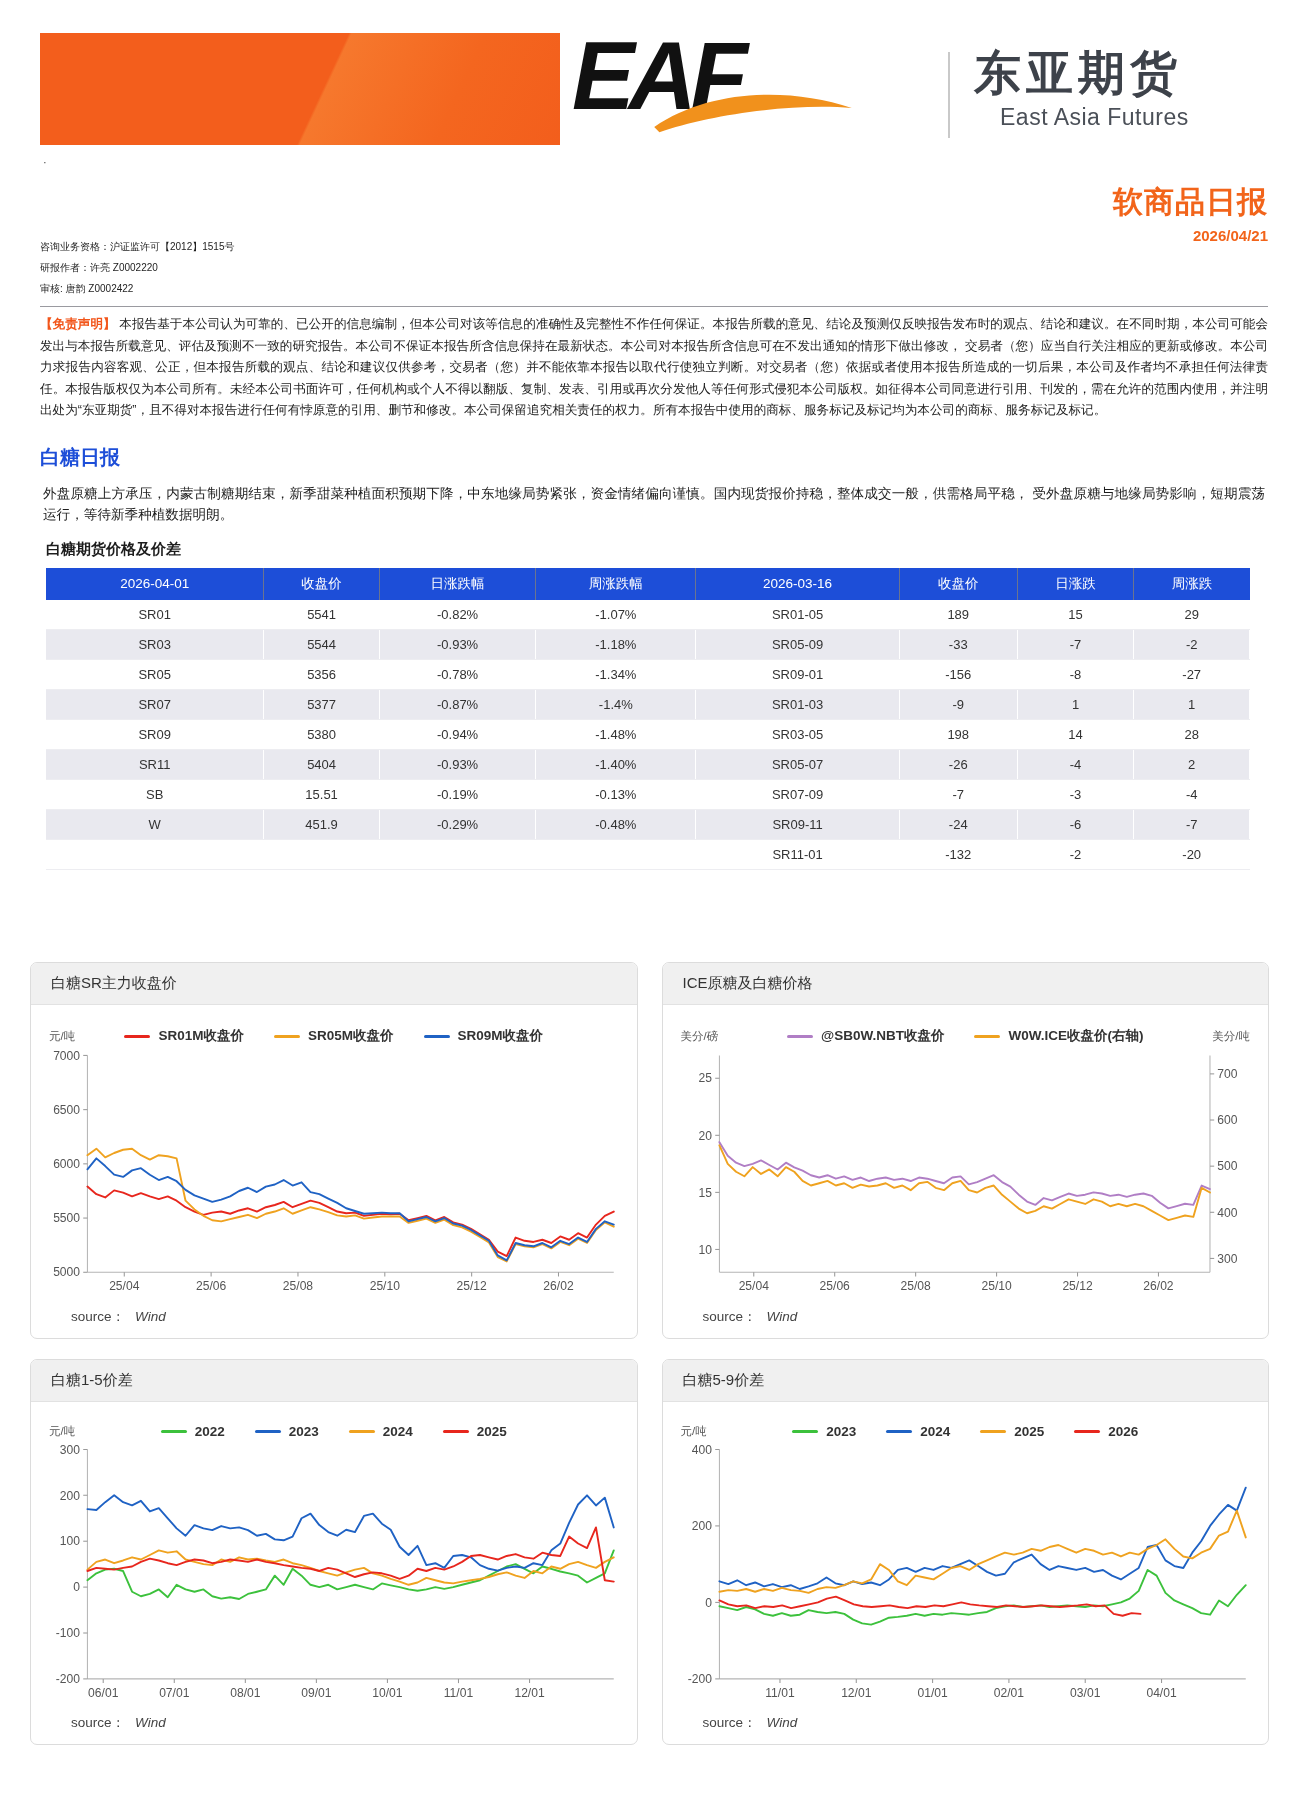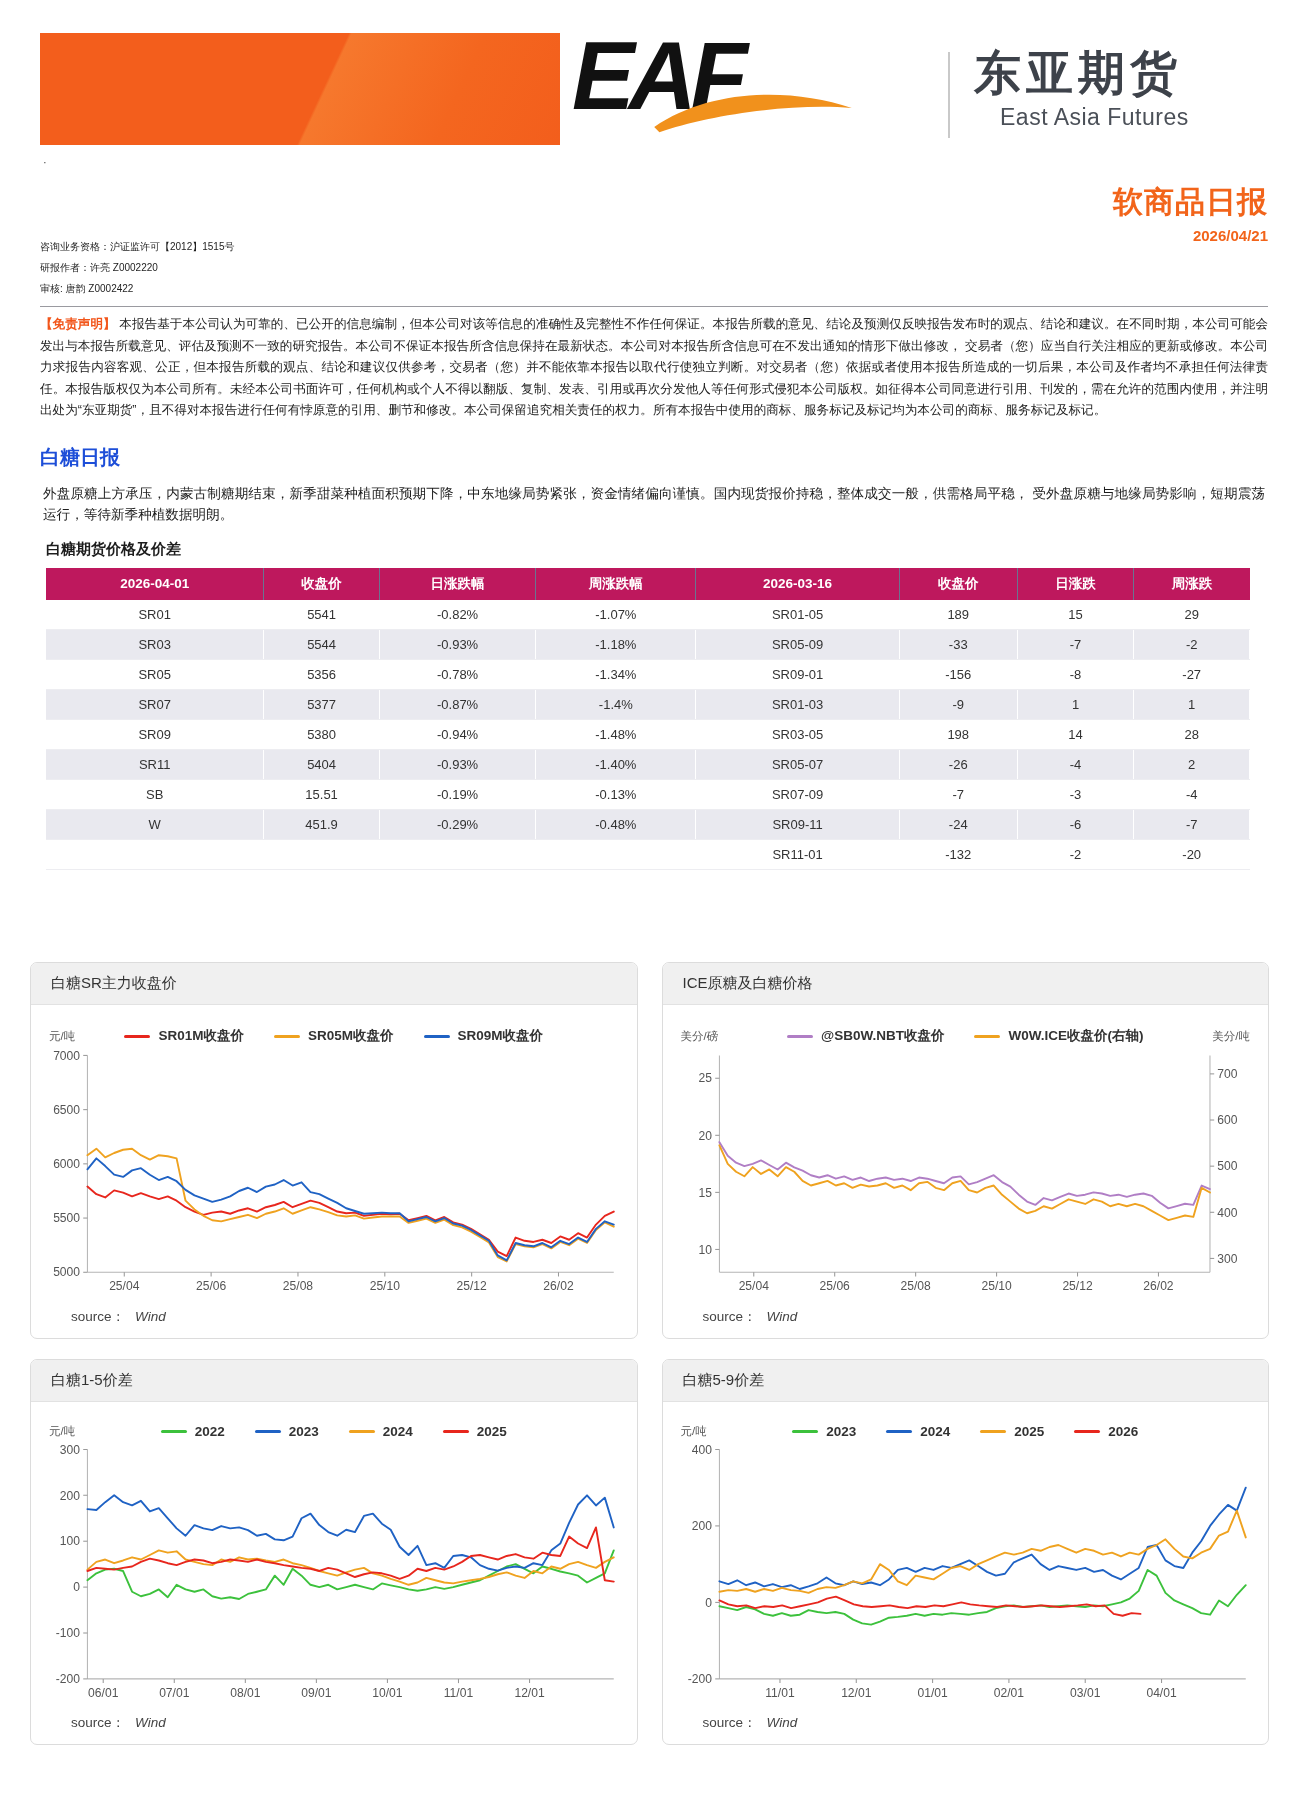--- a/index.html
+++ b/index.html
@@ -29,21 +29,21 @@
   .disclaimer { padding:7px 23px 0 40px; font-size:12.6px; line-height:21.5px; text-align:justify; color:#1d1d1d; }
   .disclaimer .dl-label { color:#f2551a; font-weight:700; }
 
   
   .sugar-heading { padding:0 40px; margin-top:22px; font-size:20px; font-weight:800; color:#1d4ed8; }
   .summary { padding:0 26px 0 43px; margin-top:12px; font-size:13.6px; line-height:21px; text-align:justify; color:#1d1d1d; }
   .table-title { padding:0 46px; margin-top:15px; font-size:15px; font-weight:700; color:#1d1d1d; }
 
   table.futures { margin:9px 41px 0 46px; width:1204px; border-collapse:collapse; table-layout:fixed;
     font-size:13px; text-align:center; }
-  table.futures th { background:#be185d; color:#fff; font-weight:700; height:32px; font-size:13.5px;
+  table.futures th { background:#1d4ed8; color:#fff; font-weight:400; height:32px; font-size:13.5px;
     border-right:1px solid #6a7490; }
   table.futures th:last-child { border-right:none; }
   table.futures td { height:30px; border-right:1px solid #fff; border-bottom:1px solid #ededf1; color:#333; }
   table.futures tr.alt td { background:#e9e9ef; }
 
   
   .charts { display:grid; grid-template-columns:1fr 1fr; gap:20px 24px; margin:92px 22px 0 30px; }
   .panel { border:1px solid #dcdcdc; border-radius:7px; background:#fff; overflow:hidden; }
   .panel-title { background:#f0f0f0; padding:11px 20px; font-size:15px; color:#333;
     border-bottom:1px solid #e2e2e2; }

